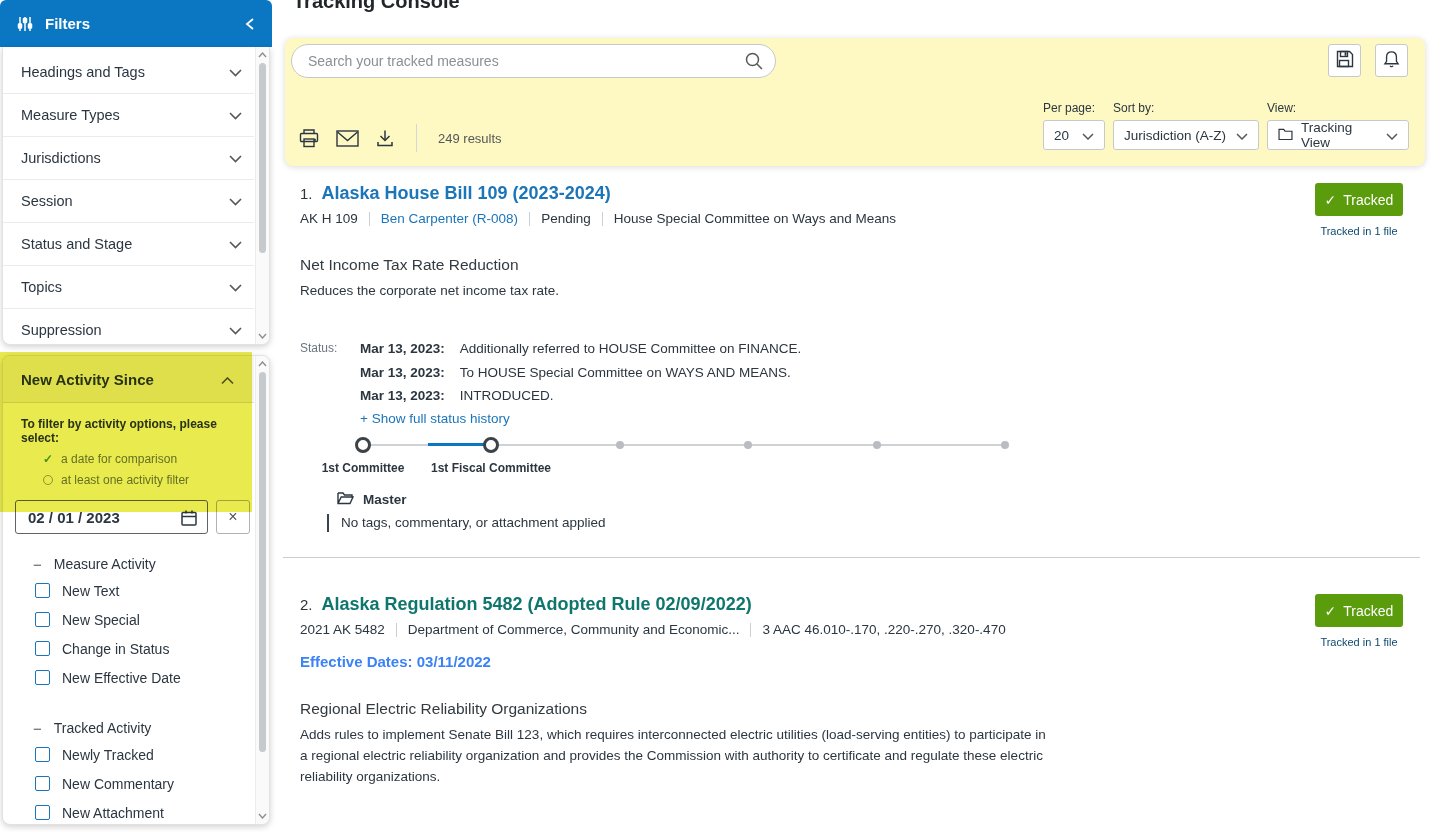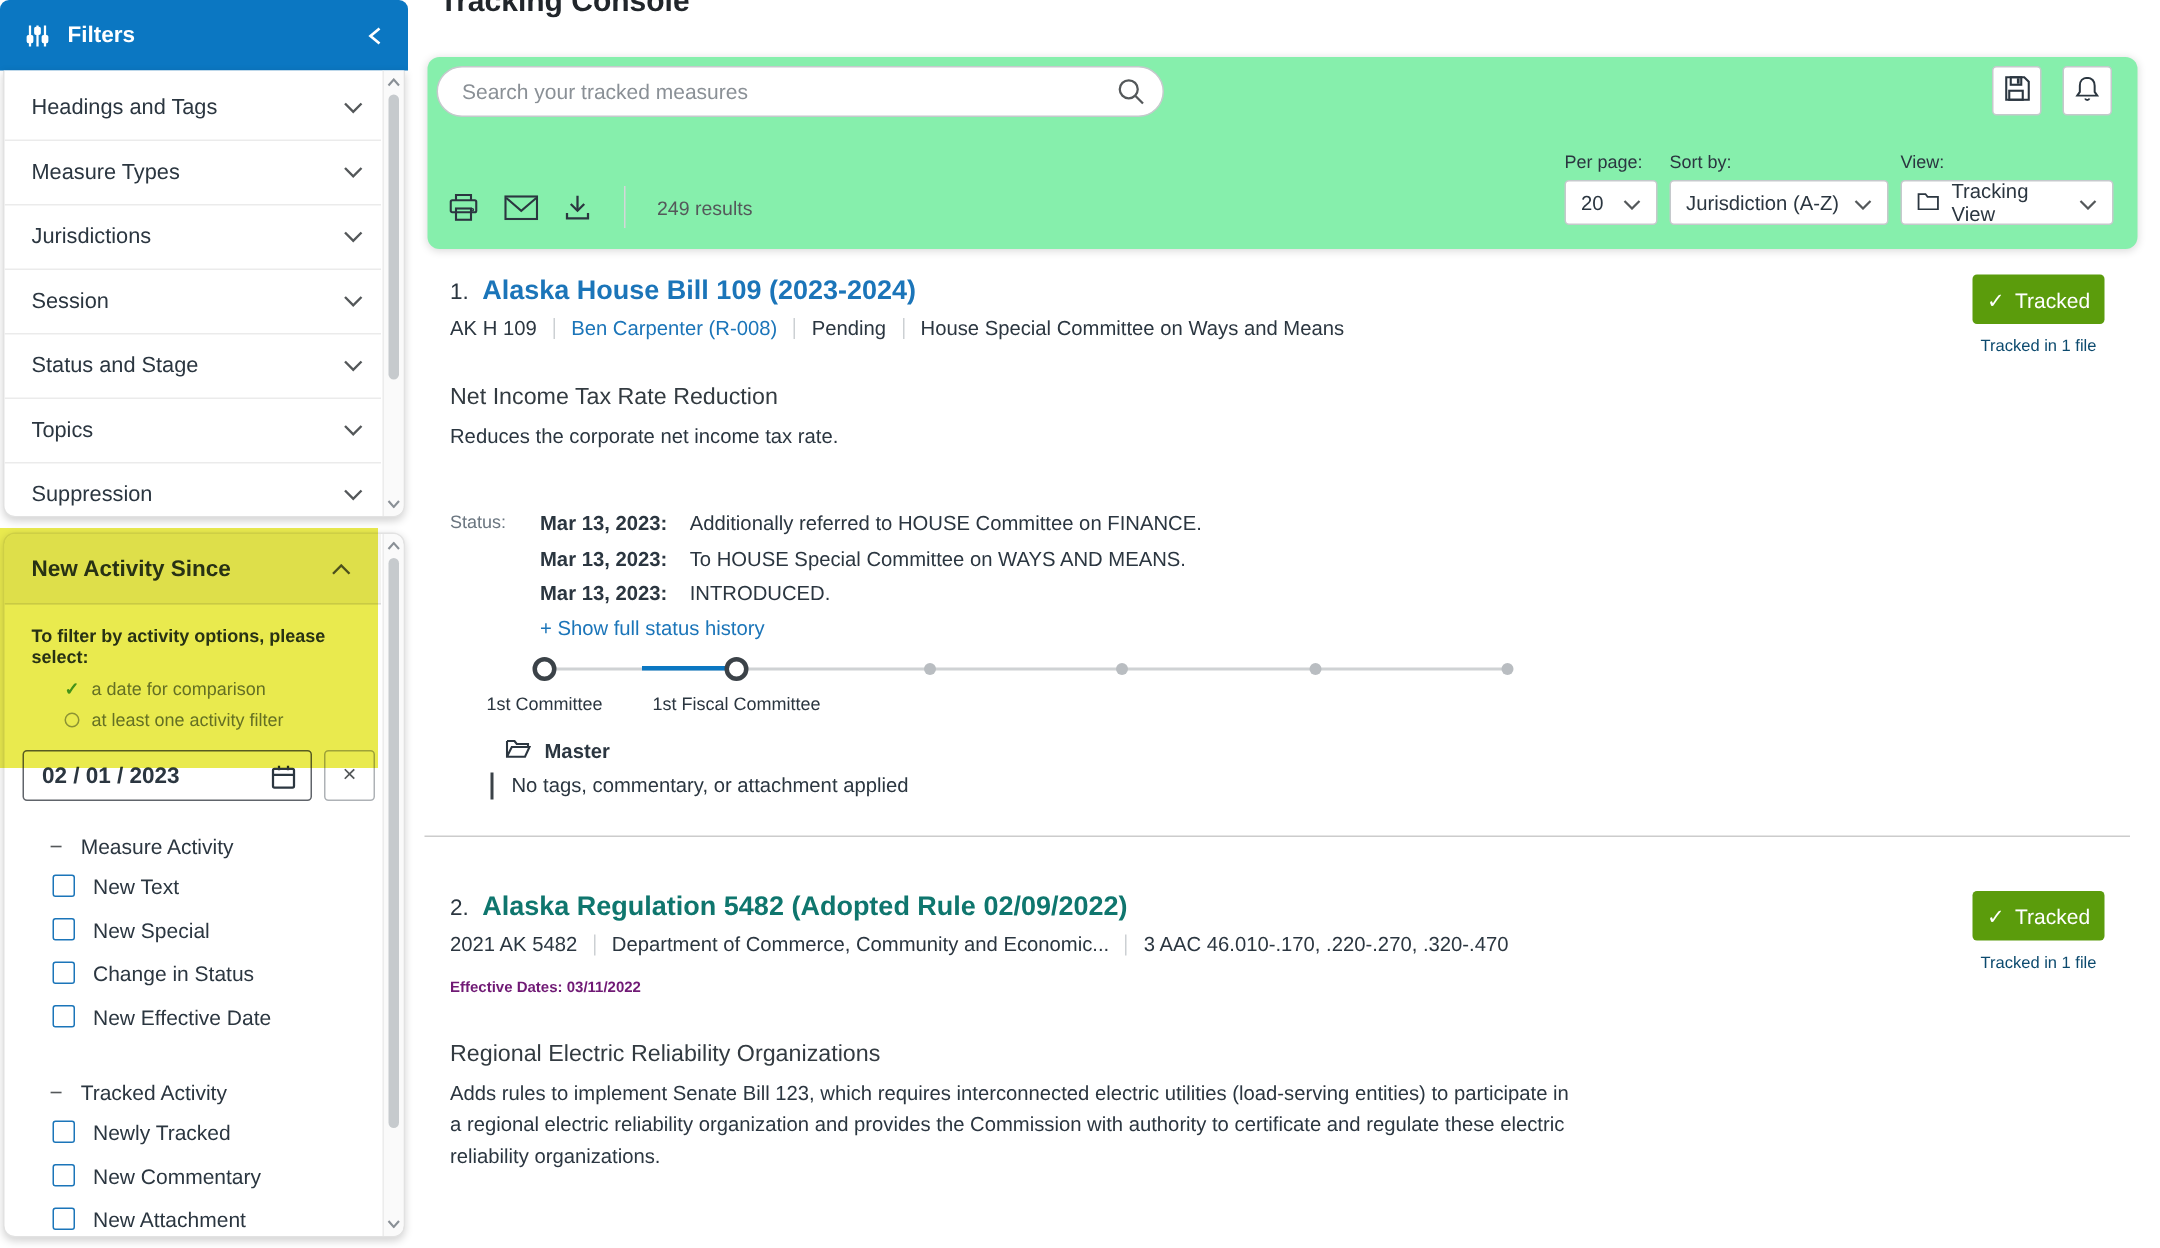--- a/index.html
+++ b/index.html
@@ -42,21 +42,21 @@
   .minus{color:#54585a;font-size:15px;cursor:pointer;}
   .chk-row{display:flex;gap:12px;align-items:center;height:29px;margin-left:32px;cursor:pointer;}
   .chk{width:15px;height:15px;border:1.6px solid #1b75b9;border-radius:2px;background:#fff;flex:none;}
   .chk-label{font-size:14px;color:#2b3640;}
   .highlight{position:absolute;left:0;top:352px;width:252px;height:160px;background:#e9ea4e;
              mix-blend-mode:multiply;z-index:6;pointer-events:none;}
 
   
   #main{position:absolute;left:285px;top:0;width:1155px;height:832px;}
   .page-title{position:absolute;left:8px;top:-10px;font-size:20px;font-weight:700;color:#21262b;margin:0;}
-  .toolbar-card{position:absolute;left:0;top:38px;width:1140px;height:128px;background:#86efac;
+  .toolbar-card{position:absolute;left:0;top:38px;width:1140px;height:128px;background:#fef9c3;
                 border-radius:8px;box-shadow:0 1px 6px rgba(0,0,0,.15);}
   .search-input{position:absolute;left:6px;top:6px;width:485px;height:34px;border:1px solid #c5c9cc;
                 border-radius:18px;padding:0 46px 0 16px;font-size:14px;color:#2b3640;outline:none;
                 font-family:"Liberation Sans",sans-serif;}
   .search-input::placeholder{color:#8a9096;}
   .search-ic{position:absolute;left:459px;top:13px;display:flex;cursor:pointer;}
   .icon-btns{position:absolute;right:17px;top:6px;display:flex;gap:14px;}
   .sq-btn{width:33px;height:33px;border:1px solid #c5c9cc;border-radius:3px;background:#fff;
           display:flex;align-items:center;justify-content:center;cursor:pointer;}
   .actions{position:absolute;left:13px;top:86px;display:flex;align-items:center;gap:16px;}
@@ -79,32 +79,32 @@
   .meta-row{display:flex;align-items:center;gap:11px;margin-top:7px;font-size:13.5px;color:#2b3640;}
   .msep{width:1px;height:14px;background:#ccd0d3;}
   .m-bold{font-weight:400;}
   .m-link{color:#1b75b9;cursor:pointer;}
   .tracked-wrap{position:absolute;right:22px;top:0;display:flex;flex-direction:column;align-items:center;gap:9px;}
   .tracked-btn{width:88px;height:33px;background:#5b9c0c;border:none;border-radius:3px;color:#fff;font-size:14px;
                display:flex;align-items:center;justify-content:center;gap:7px;cursor:pointer;font-family:"Liberation Sans",sans-serif;}
   .tracked-note{font-size:11px;color:#0c4a6e;}
   .sum-title{margin-top:30px;font-size:15.5px;color:#333b41;}
   .sum-text{margin-top:6px;font-size:13.5px;color:#2b3640;line-height:21px;max-width:755px;}
-  .effective{margin-top:16px;font-size:10px;font-weight:700;color:#701a75;}
+  .effective{margin-top:16px;font-size:15px;font-weight:700;color:#3b82f6;}
   .status-block{display:flex;margin-top:36px;}
   .status-lab{width:60px;font-size:12px;color:#6b7680;padding-top:4px;}
   .st-line{font-size:13.5px;color:#2b3640;line-height:23.5px;}
   .st-date{font-weight:700;margin-right:15px;}
   .st-link{display:inline-block;margin-top:3px;font-size:13.5px;color:#1b75b9;cursor:pointer;}
   .stepper{position:relative;height:44px;margin:10px 0 0 55px;width:680px;}
   .st-base{position:absolute;left:8px;top:7px;width:642px;height:2px;background:#cfd2d4;}
   .st-blue{position:absolute;left:73px;top:6.5px;width:60px;height:3px;background:#0b77c2;}
   .big-dot{position:absolute;top:0;width:16px;height:16px;border:3px solid #3b4248;border-radius:50%;background:#fff;}
   .sm-dot{position:absolute;top:4px;width:8px;height:8px;border-radius:50%;background:#b9bdc1;}
-  .st-lbl{position:absolute;top:24px;transform:translateX(-50%);font-size:12px;font-weight:400;color:#2b3640;white-space:nowrap;}
+  .st-lbl{position:absolute;top:24px;transform:translateX(-50%);font-size:12px;font-weight:700;color:#2b3640;white-space:nowrap;}
   .folder-row{display:flex;align-items:center;gap:9px;margin:10px 0 0 37px;font-size:13.5px;font-weight:700;color:#2b3640;}
   .folder-note{display:flex;align-items:center;gap:12px;margin:6px 0 0 27px;}
   .note-bar{width:2px;height:18px;background:#3b4248;}
   .note-text{font-size:13.5px;color:#2b3640;}
   .divider{position:absolute;left:-2px;top:557px;width:1137px;height:1px;background:#ccc;}
 </style>
 </head>
 <body>
 
 <div class="page">

